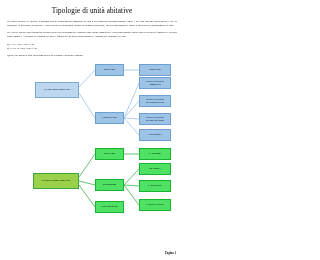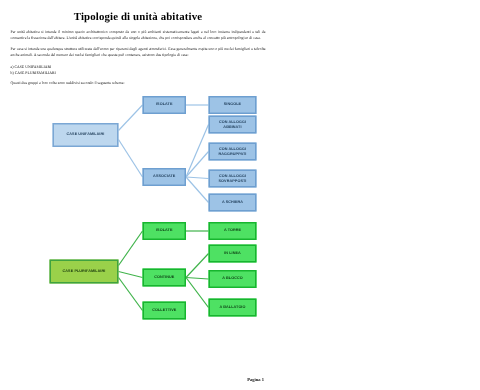--- a/index.html
+++ b/index.html
@@ -10,21 +10,21 @@
     overflow:hidden;
     position:relative;
   }
   .page{
     position:absolute;inset:0;
     padding:5px 7px 0 7px;
     box-sizing:border-box;
   }
   .doc-title{
     text-align:center;
-    font-weight:bold;
+    font-weight:normal;
     font-size:7.2px;
     letter-spacing:.1px;
     margin:2px 0 5px 0;
     color:#000;
   }
   .para{
     font-size:2.55px;
     line-height:1.62;
     text-align:justify;
     color:#111;

